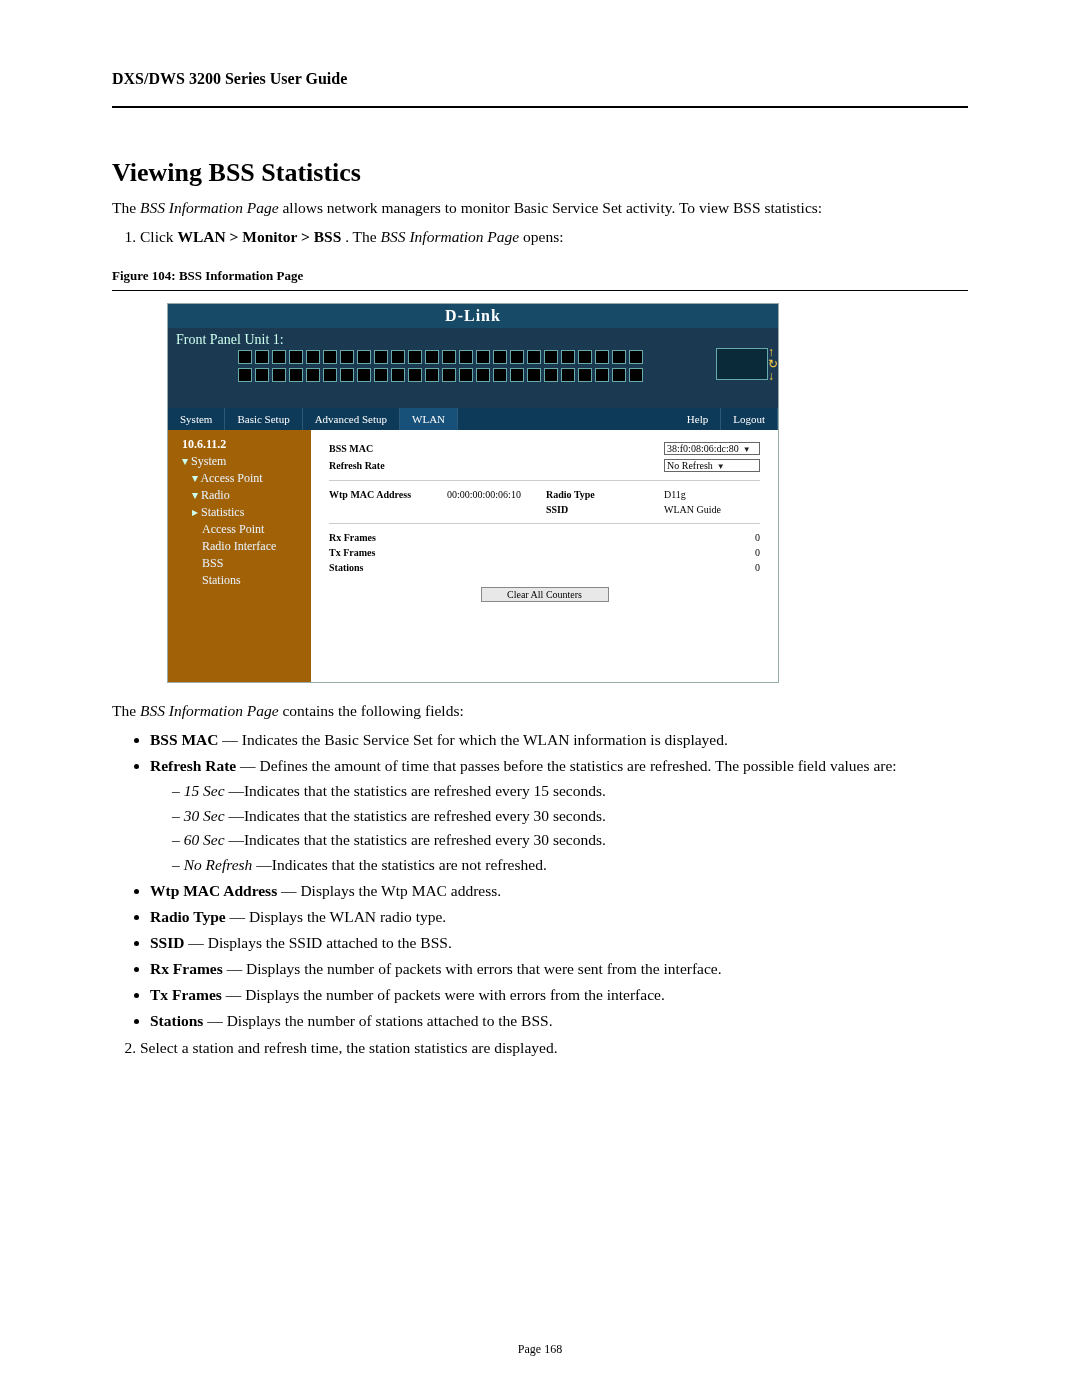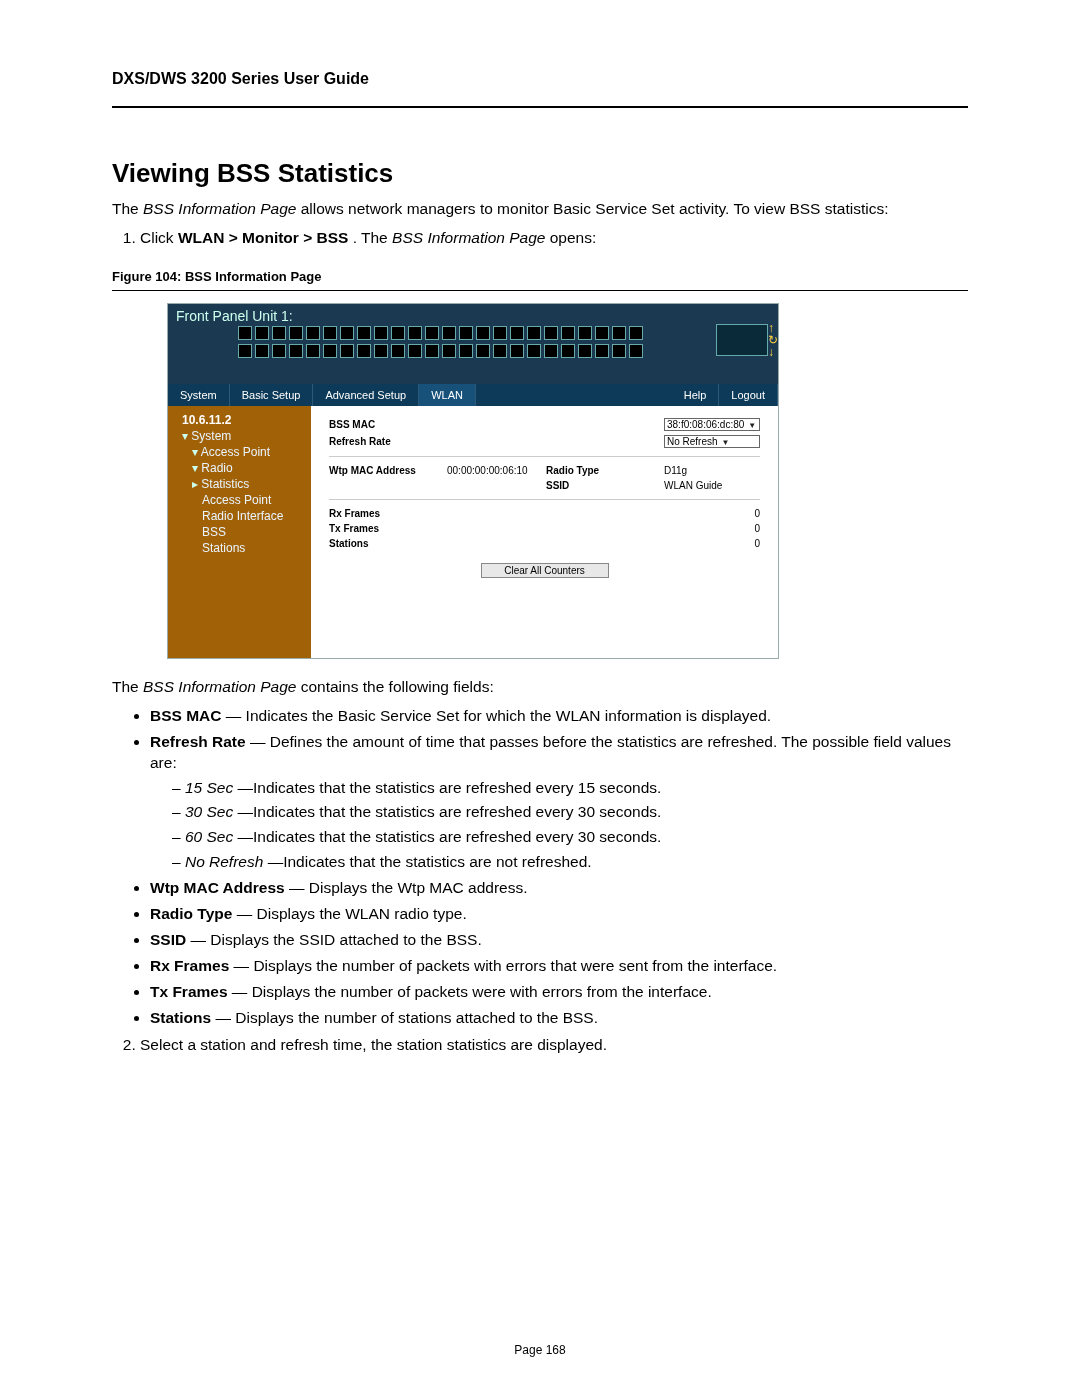--- a/index.html
+++ b/index.html
@@ -1,18 +1,18 @@
 <!DOCTYPE html>
 <html><head>
 <meta charset="utf-8">
 <style>
   
   html,body{margin:0;padding:0;background:#fff;}
   .page{width:1080px;height:1397px;box-sizing:border-box;padding:70px 112px 0 112px;
-        font-family:Liberation Sans, sans-serif;color:#000;position:relative;border-radius:18px;}
+        font-family:Liberation Serif, serif;color:#000;position:relative;border-radius:18px;}
   .running-head{font-size:16px;font-weight:bold;}
   .head-rule{border:none;border-top:2px solid #000;margin:18px 0 50px 0;}
   h1.section{font-size:26px;font-weight:bold;margin:0 0 10px 0;}
   p.para{font-size:15.5px;margin:0 0 8px 0;line-height:1.35;}
   ol.steps{margin:0 0 20px 0;padding-left:28px;font-size:15.5px;}
   ol.steps li{margin-bottom:6px;line-height:1.35;}
   .italic{font-style:italic;}
   .bold{font-weight:bold;}
   .fig-caption{font-size:13px;font-weight:bold;margin:20px 0 6px 0;}
   .fig-rule{border:none;border-top:1.5px solid #000;margin:0 0 12px 0;}
@@ -89,20 +89,21 @@
       <span>.  The </span>
       <span class="italic">BSS Information Page</span>
       <span> opens:</span>
     </li>
   </ol>
 
   <div class="fig-caption">Figure 104: BSS Information Page</div>
   <hr class="fig-rule">
 
   <div class="fig">
+    <div class="brandbar">D-Link</div>
     <div class="frontpanel">
       <span class="fplabel">Front Panel Unit 1:</span>
       <div class="ports">
         <span></span>
           <span></span>
           <span></span>
           <span></span>
           <span></span>
           <span></span>
           <span></span>

